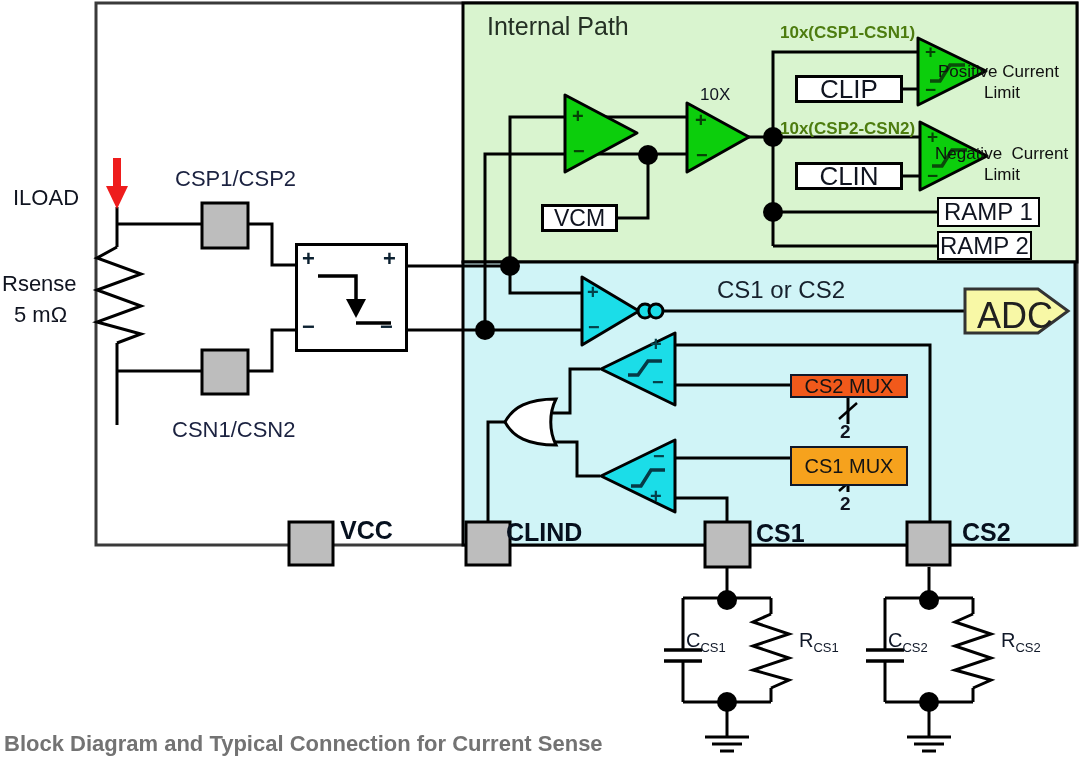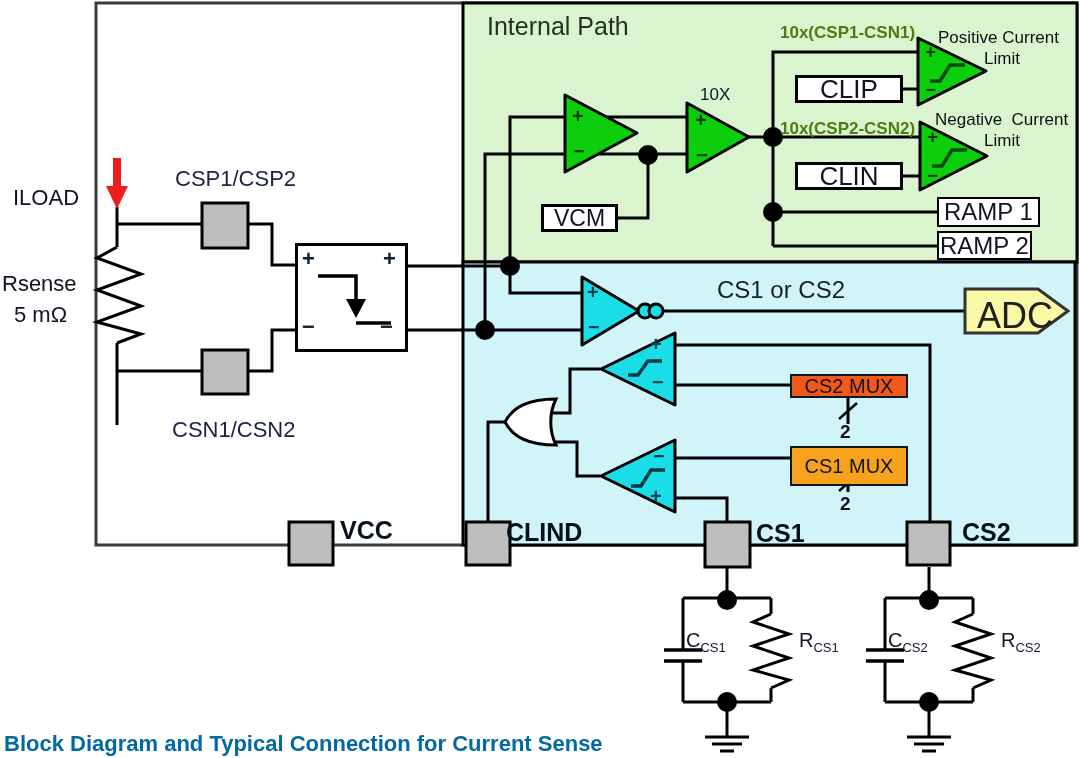--- a/index.html
+++ b/index.html
@@ -5,29 +5,29 @@
   html,body{margin:0;padding:0;background:#fff;}
   .canvas{position:relative;width:1080px;height:758px;background:#fff;overflow:hidden;
           font-family:"Liberation Sans",sans-serif;color:#101420;}
   svg.layer{position:absolute;left:0;top:0;}
   .lbl{position:absolute;white-space:nowrap;line-height:1.05;}
   .f22{font-size:22px;}
   .f17{font-size:17px;}
   .bold{font-weight:bold;}
   .pinlbl{font-size:25px;font-weight:bold;color:#06101e;}
   .netlbl{font-size:17px;font-weight:bold;color:#4d7c0f;}
-  .limlbl{font-size:17px;color:#101010;}
+  .limlbl{font-size:17px;color:#101010;margin-top:34px;}
   .sym{position:absolute;font-size:22px;font-weight:bold;color:#0b2030;line-height:1;}
   .box{position:absolute;background:#fff;border:3px solid #000;display:flex;
        align-items:center;justify-content:center;box-sizing:border-box;}
   .muxbox{position:absolute;border:2px solid #0f172a;display:flex;align-items:center;
        justify-content:center;box-sizing:border-box;font-size:20px;color:#141414;}
   .rc-label{position:absolute;font-size:20px;color:#101828;}
   .rc-label sub{font-size:13px;}
-  .caption{position:absolute;left:4px;top:731px;font-size:22px;font-weight:bold;color:#0369a1;}
+  .caption{position:absolute;left:4px;top:731px;font-size:22px;font-weight:bold;color:#737373;}
   .title-internal{position:absolute;left:487px;top:13px;font-size:25px;color:#243024;}
 </style>
 </head>
 <body>
 
 <div class="canvas">
 
   <svg class="layer" width="1080" height="758" viewBox="0 0 1080 758">
 
     <rect x="96" y="3" width="981" height="542" fill="#ffffff" stroke="#3a3a3a" stroke-width="3"></rect>

